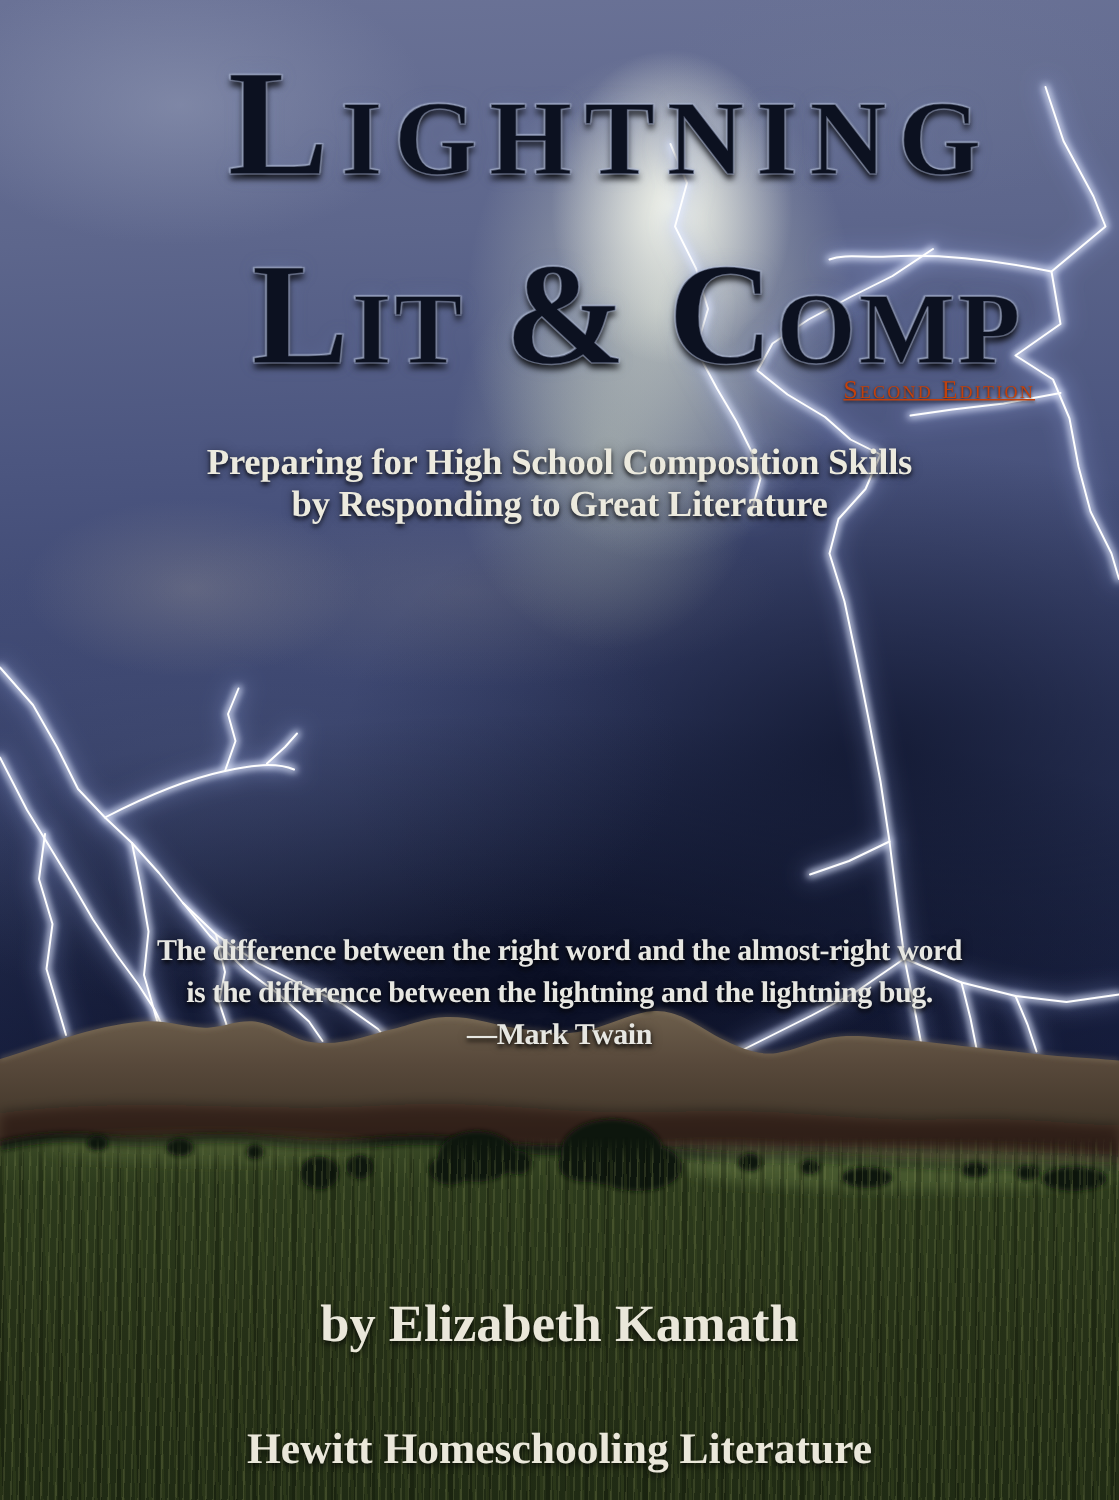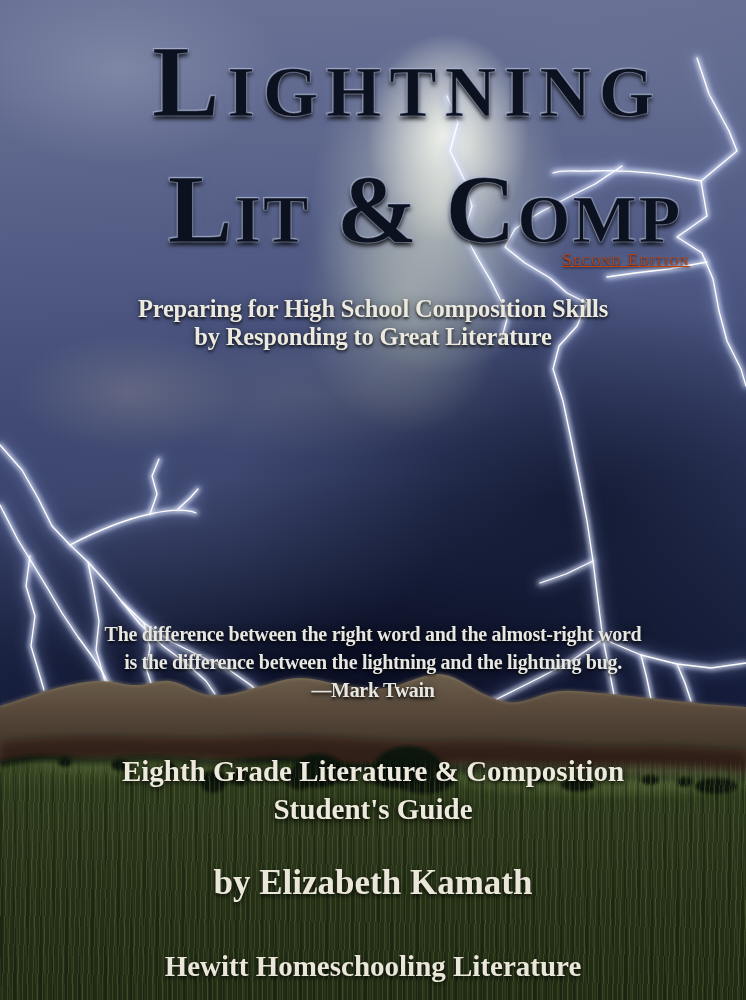--- a/index.html
+++ b/index.html
@@ -197,22 +197,18 @@
     <div>Preparing for High School Composition Skills</div>
     <div>by Responding to Great Literature</div>
   </div>
 
   <div class="txt quote">
     <div>The difference between the right word and the almost-right word</div>
     <div>is the difference between the lightning and the lightning bug.</div>
     <div>—Mark Twain</div>
   </div>
 
-  <div class="txt grade">
-    <div>Eighth Grade Literature &amp; Composition</div>
-    <div>Student's Guide</div>
-  </div>
 
   <div class="txt author">by Elizabeth Kamath</div>
 
   <div class="txt publisher">Hewitt Homeschooling Literature</div>
 
 </div>
 
 </body></html>

